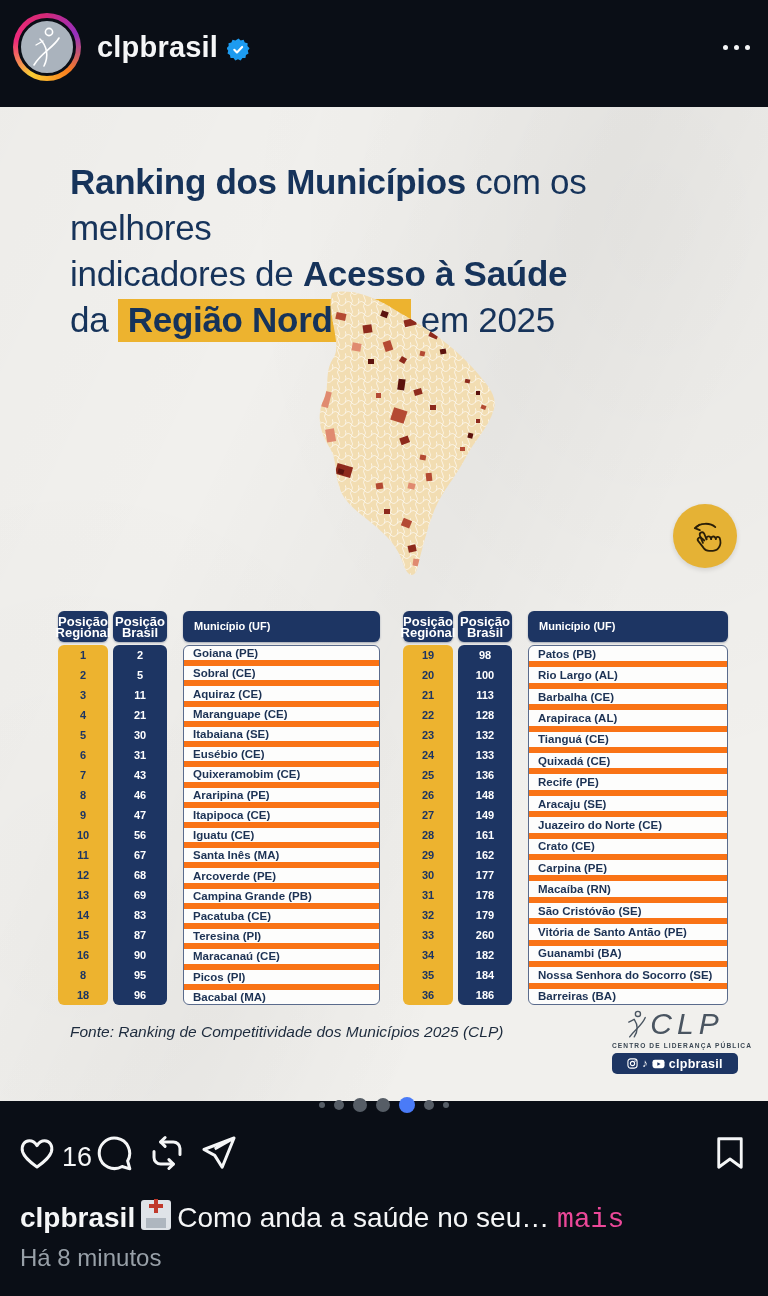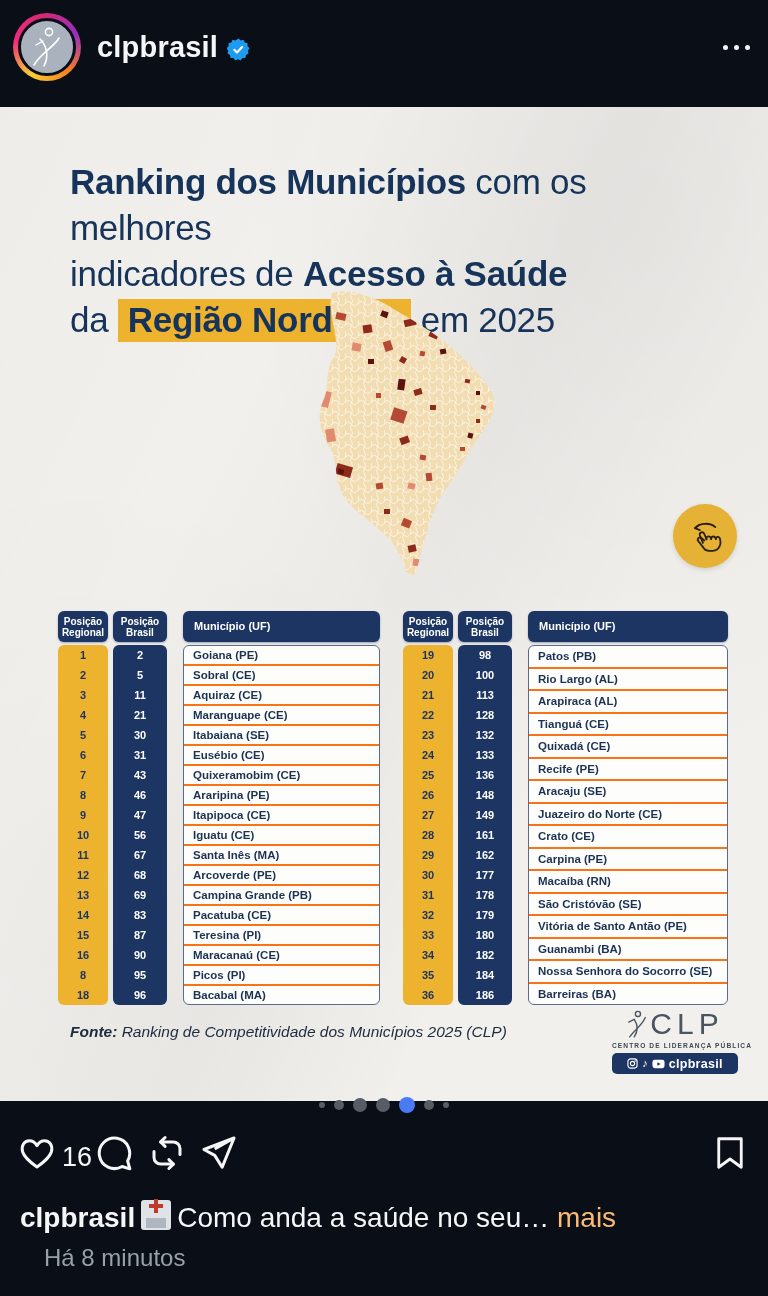--- a/index.html
+++ b/index.html
@@ -37,68 +37,68 @@
     background:#e5b235; display:flex; align-items:center; justify-content:center; box-shadow:0 2px 5px rgba(0,0,0,0.12); }
 
   
   .rank-table { position:absolute; top:504px; display:flex; }
   .rank-table.left { left:58px; width:322px; }
   .rank-table.right { left:403px; width:325px; }
   .col { display:flex; flex-direction:column; }
   .col.reg { width:50px; margin-right:5px; }
   .col.br  { width:54px; margin-right:16px; }
   .col.mun { flex:1; }
-  .col-head { height:31px; background:#1d3563; border-radius:6px; color:#fff; font-size:10px; font-weight:700;
+  .col-head { height:31px; background:#1d3563; border-radius:6px; color:#fff; font-size:13px; font-weight:700;
     display:flex; align-items:center; justify-content:center; text-align:center; line-height:11px; padding:2px 2px;
     box-shadow:0 1px 2px rgba(20,40,80,0.35); }
   .col-head.mun-head { justify-content:flex-start; text-align:left; padding-left:11px; font-size:11px; }
   .col-body { margin-top:3px; height:360px; border-radius:6px; overflow:hidden; display:flex; flex-direction:column; }
   .col-body.reg-body { background:#edb32f; }
   .col-body.br-body  { background:#1d3563; }
   .col-body.mun-body { background:#fdfdfc; border:1px solid #56board; }
   .col-body.mun-body { border:1px solid #5a6b8c; }
   .num-cell { flex:1; display:flex; align-items:center; justify-content:center; font-size:11px; font-weight:700; }
   .reg-body .num-cell { color:#1d3563; }
   .br-body  .num-cell { color:#ffffff; }
   .mun-cell { flex:1; display:flex; align-items:center; padding-left:9px; font-size:11.5px; font-weight:600;
-    color:#1c3254; border-bottom:2px solid #f97316; }
+    color:#1c3254; border-bottom:6px solid #f97316; }
   .mun-cell:last-child { border-bottom:none; }
 
   
   .fonte { position:absolute; left:70px; top:916px; font-size:15.5px; font-style:italic; color:#1d2b3d; }
-  .fonte b { font-weight:700;text-align:center; }
+  .fonte b { font-weight:400;text-align:center; }
   .clp-block { position:absolute; left:612px; top:902px; width:126px; text-align:center; }
-  .clp-row { display:flex; align-items:flex-end; justify-content:center; gap:2px; }
+  .clp-row { display:flex; align-items:flex-end; justify-content:center; gap:2px;font-style:italic; }
   .clp-word { font-size:30px; color:#4a5561; letter-spacing:5px; font-weight:400; line-height:30px; }
   .clp-sub { margin-top:3px; font-size:6.6px; letter-spacing:1.1px; color:#3c4854; font-weight:700; white-space:nowrap; }
   .clp-badge { margin-top:4px; height:21px; background:#1d3563; border-radius:5px; display:flex; align-items:center;
     justify-content:center; gap:4px; padding:0 6px; }
   .clp-badge .handle { color:#fff; font-size:12.5px; font-weight:700; letter-spacing:0.3px; }
   .clp-badge .snote { color:#fff; font-size:11px; line-height:11px; }
 
   
   .dots { position:absolute; top:1098px; left:0; width:768px; height:14px; display:flex; align-items:center; justify-content:center; gap:9px; }
   .dot { border-radius:50%; background:#565d66; }
   .dot.active { background:#4a7bf7; }
 
   
   .actions { position:absolute; top:1124px; left:0; width:768px; height:62px; }
   .act { position:absolute; top:10px; }
   .like-count { position:absolute; left:62px; top:18px; color:#f5f6f7; font-size:27px; font-weight:500; }
 
   
   .caption { position:absolute; left:20px; top:1200px; width:730px; color:#f5f6f7; font-size:28px; line-height:36px; }
   .caption .cap-user { font-weight:700; }
-  .caption .cap-more { color:#fdba74; }
+  .caption .cap-more { color:#ec4899;font-family:Liberation Mono, monospace; }
   .hospital-emoji { display:inline-block; width:30px; height:30px; vertical-align:-3px; margin:0 6px; position:relative;
     background:#dfe3e8; border-radius:3px; }
   .hospital-emoji:before { content:""; position:absolute; left:8px; top:4px; width:14px; height:4px; background:#c0392b; }
   .hospital-emoji:after { content:""; position:absolute; left:13px; top:-1px; width:4px; height:14px; background:#c0392b; }
   .hospital-base { position:absolute; bottom:2px; left:5px; width:20px; height:10px; background:#aeb6bf; }
-  .timestamp { position:absolute; left:20px; top:1244px; color:#98a0a8; font-size:24px;margin-left:24px; }
+  .timestamp { position:absolute; left:20px; top:1244px; color:#98a0a8; font-size:24px; }
 
   svg { display:block; }
 </style>
 </head>
 <body>
 
 <div id="screen">
 
   <div class="ig-header">
     <div class="avatar-ring">
@@ -301,31 +301,32 @@
             <div class="num-cell">132</div>
             <div class="num-cell">133</div>
             <div class="num-cell">136</div>
             <div class="num-cell">148</div>
             <div class="num-cell">149</div>
             <div class="num-cell">161</div>
             <div class="num-cell">162</div>
             <div class="num-cell">177</div>
             <div class="num-cell">178</div>
             <div class="num-cell">179</div>
-            <div class="num-cell">180</div>
+            <div class="num-cell">260</div>
             <div class="num-cell">182</div>
             <div class="num-cell">184</div>
             <div class="num-cell">186</div>
           </div>
       </div>
       <div class="col mun">
         <div class="col-head mun-head">Município (UF)</div>
         <div class="col-body mun-body">
             <div class="mun-cell">Patos (PB)</div>
             <div class="mun-cell">Rio Largo (AL)</div>
+            <div class="mun-cell">Barbalha (CE)</div>
             <div class="mun-cell">Arapiraca (AL)</div>
             <div class="mun-cell">Tianguá (CE)</div>
             <div class="mun-cell">Quixadá (CE)</div>
             <div class="mun-cell">Recife (PE)</div>
             <div class="mun-cell">Aracaju (SE)</div>
             <div class="mun-cell">Juazeiro do Norte (CE)</div>
             <div class="mun-cell">Crato (CE)</div>
             <div class="mun-cell">Carpina (PE)</div>
             <div class="mun-cell">Macaíba (RN)</div>
             <div class="mun-cell">São Cristóvão (SE)</div>

